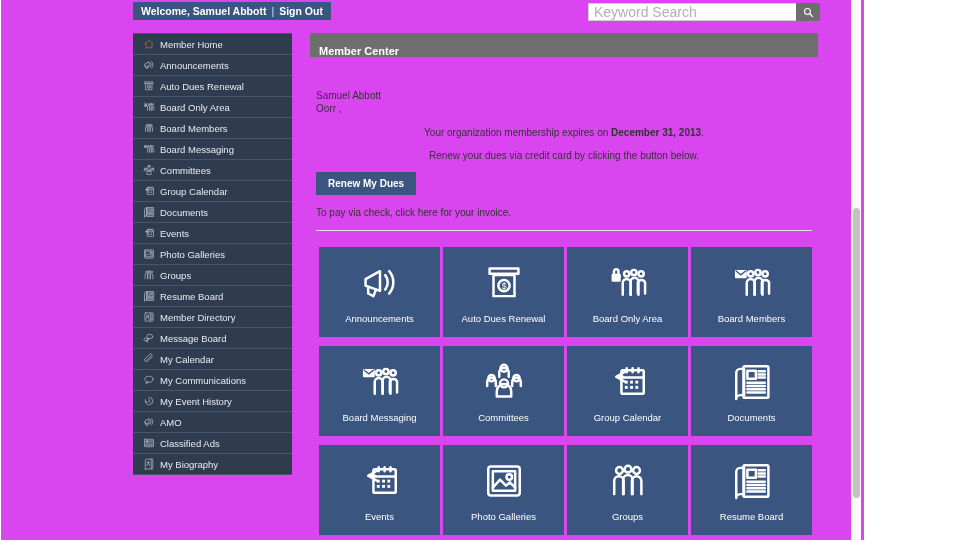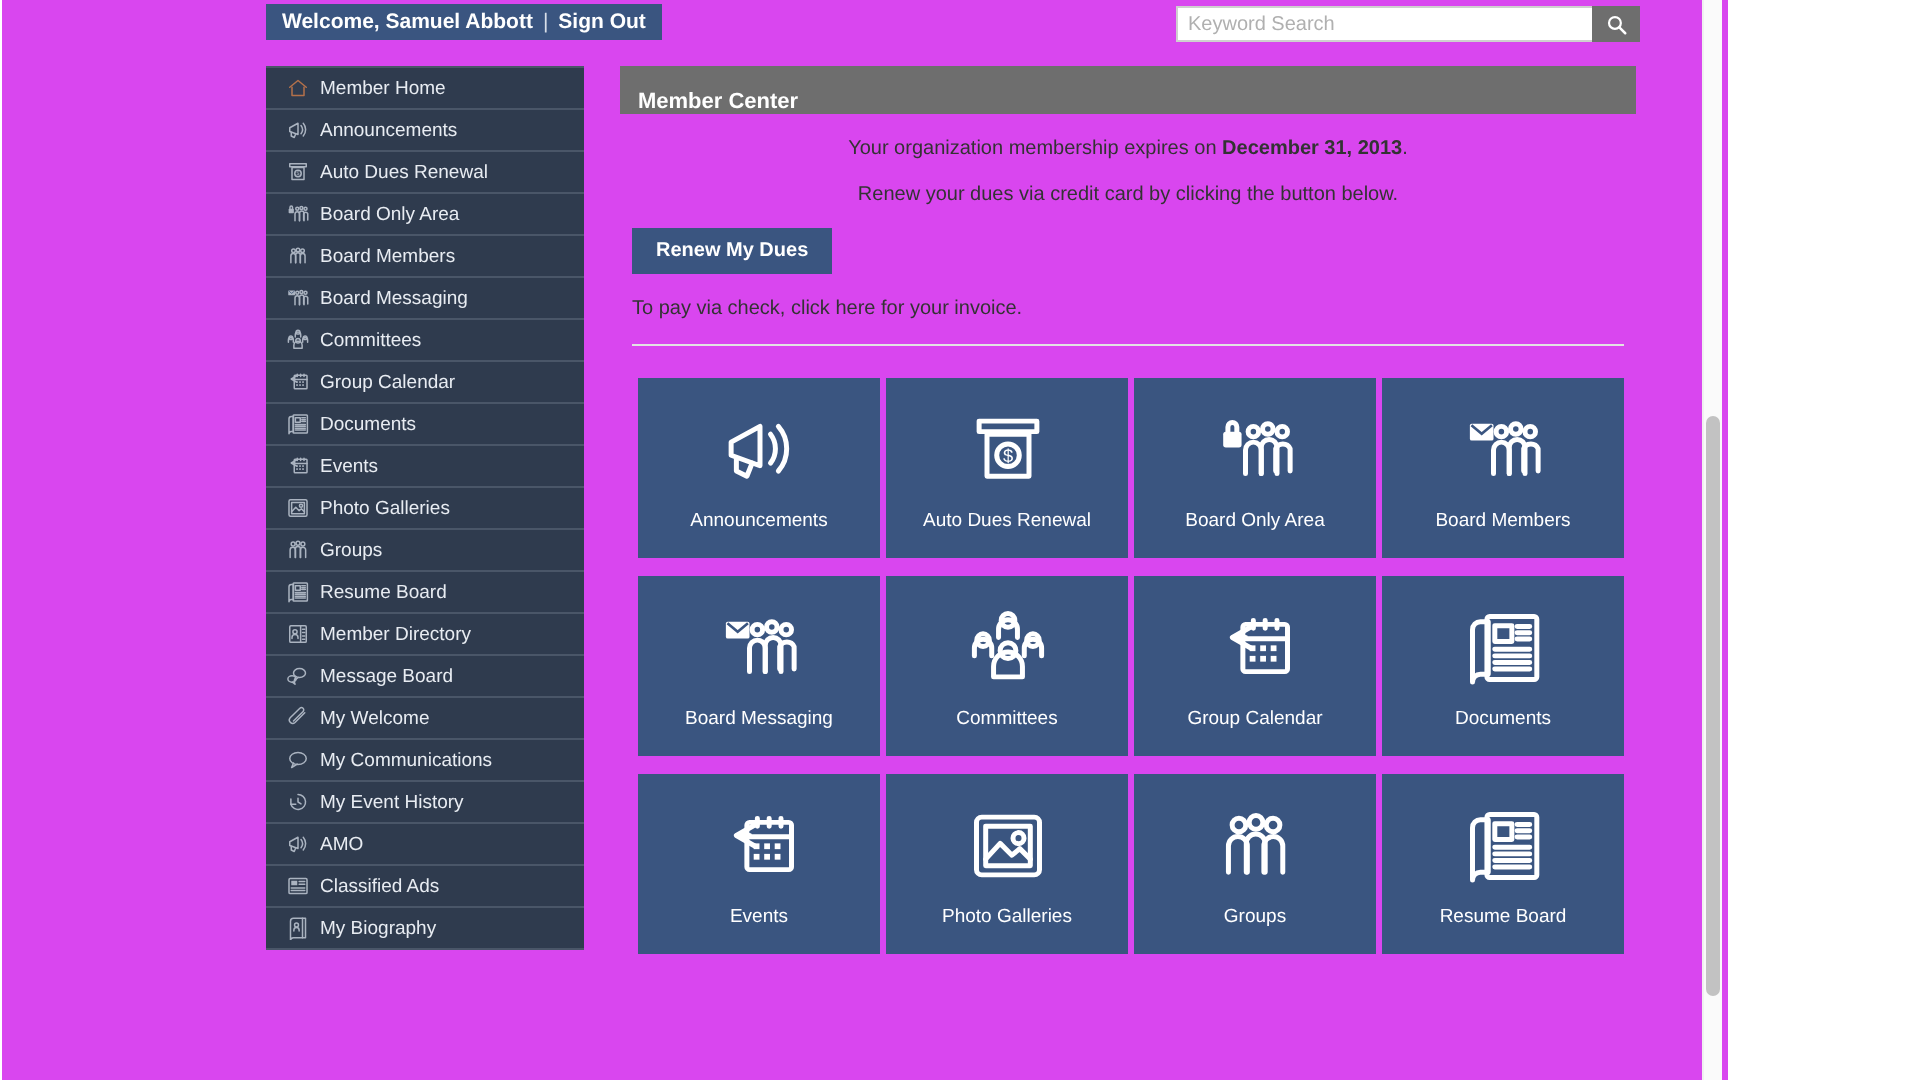--- a/index.html
+++ b/index.html
@@ -39,21 +39,21 @@
     left: 588px; top: 3px;
     width: 232px; height: 18px;
     display: flex;
   }
   .search-input {
     flex: 1;
     border: 1px solid #cfcfcf;
     border-right: none;
     background: #fff;
     font-family: "Liberation Sans", sans-serif;
-    font-size: 10px;
+    font-size: 14px;
     color: #555;
     padding: 0 5px;
     outline: none;
     box-sizing: border-box;
   }
   .search-input::placeholder { color: #b0b0b0; }
   .search-btn {
     width: 24px;
     background: #6e6e6e;
     border: 1px solid #6e6e6e;
@@ -432,21 +432,21 @@
           </svg>
         </span>
         <span>Message Board</span>
       </div>
       <div class="side-item">
         <span class="si-icon">
           <svg width="12" height="12" viewBox="0 0 32 32">
             <path d="M25 9 L12 22 a4.5 4.5 0 0 1 -6.4 -6.3 L18.5 3 a3 3 0 0 1 4.3 4.2 L10 20" fill="none" stroke="#cdd5e0" stroke-width="2" stroke-linecap="round" stroke-linejoin="round"></path>
           </svg>
         </span>
-        <span>My Welcome</span>
+        <span>My Calendar</span>
       </div>
       <div class="side-item">
         <span class="si-icon">
           <svg width="12" height="12" viewBox="0 0 32 32">
             <ellipse cx="16" cy="14" rx="11" ry="8" fill="none" stroke="#cdd5e0" stroke-width="2" stroke-linecap="round" stroke-linejoin="round"></ellipse>
             <path d="M10 20 L7.5 26 L15 21.5" fill="none" stroke="#cdd5e0" stroke-width="2" stroke-linecap="round" stroke-linejoin="round"></path>
           </svg>
         </span>
         <span>My Communications</span>
       </div>
@@ -494,20 +494,24 @@
       </div>
     </div>
 
   <div class="main">
 
     <div class="panel-header">
       <span>Member Center</span>
     </div>
 
     <div class="panel-body">
+      <div class="msg-name">
+        <div>Samuel Abbott</div>
+        <div>Oorr ,</div>
+      </div>
 
       <div class="msg-line">
         <span>Your organization membership expires on </span><b>December 31, 2013</b><span>.</span>
       </div>
 
       <div class="msg-line">Renew your dues via credit card by clicking the button below.</div>
 
       <div>
         <button class="renew-btn">Renew My Dues</button>
       </div>

